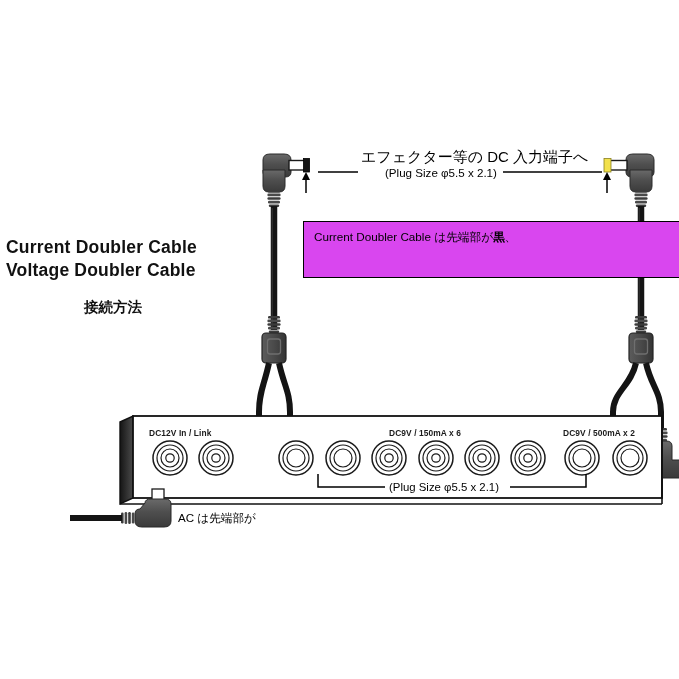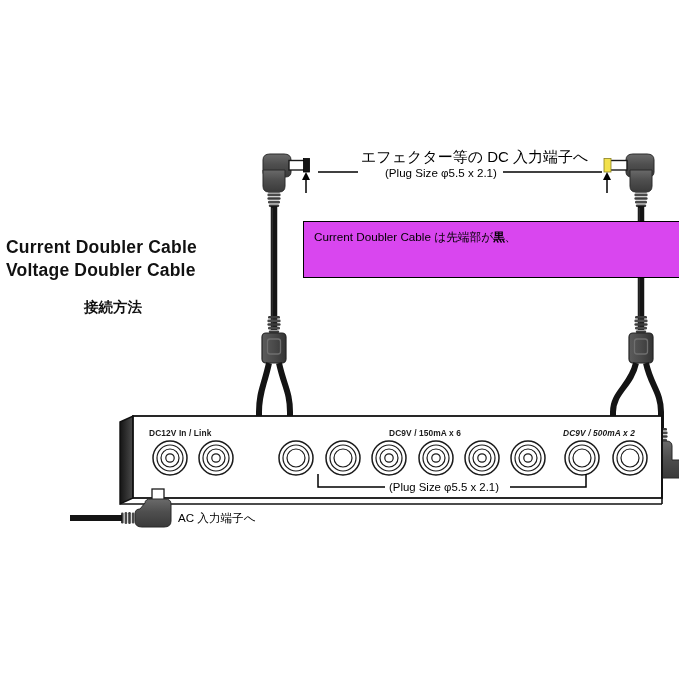--- a/index.html
+++ b/index.html
@@ -93,21 +93,21 @@
   .unit-label {
     position: absolute;
     font-size: 8.4px;
     font-weight: bold;
     color: #1a1a1a;
     letter-spacing: 0.1px;
     text-align: center;
   }
   #label-dc12v { left: 149px; top: 428px; }
   #label-dc9v-150 { left: 377px; top: 428px; padding-left: 12px; }
-  #label-dc9v-500 { left: 563px; top: 428px; font-style: italic; }
+  #label-dc9v-500 { left: 563px; top: 428px; }
   #bottom-plugsize {
     position: absolute;
     left: 389px;
     top: 481px;
     font-size: 11.4px;
     color: #000;
   }
   #ac-adapter-label {
     position: absolute;
     left: 178px;
@@ -346,15 +346,15 @@
       <span>Current Doubler Cable</span><span> は先端部が</span><span class="callout-em">黒</span><span>、</span>
     </div>
   </div>
 
   <div class="unit-label" id="label-dc12v">DC12V In / Link</div>
   <div class="unit-label" id="label-dc9v-150">DC9V / 150mA x 6</div>
   <div class="unit-label" id="label-dc9v-500">DC9V / 500mA x 2</div>
 
   <div id="bottom-plugsize">(Plug Size φ5.5 x 2.1)</div>
 
-  <div id="ac-adapter-label">AC 入力端子へ</div>
+  <div id="ac-adapter-label">AC は先端部が</div>
 
 </div>
 
 </body></html>

